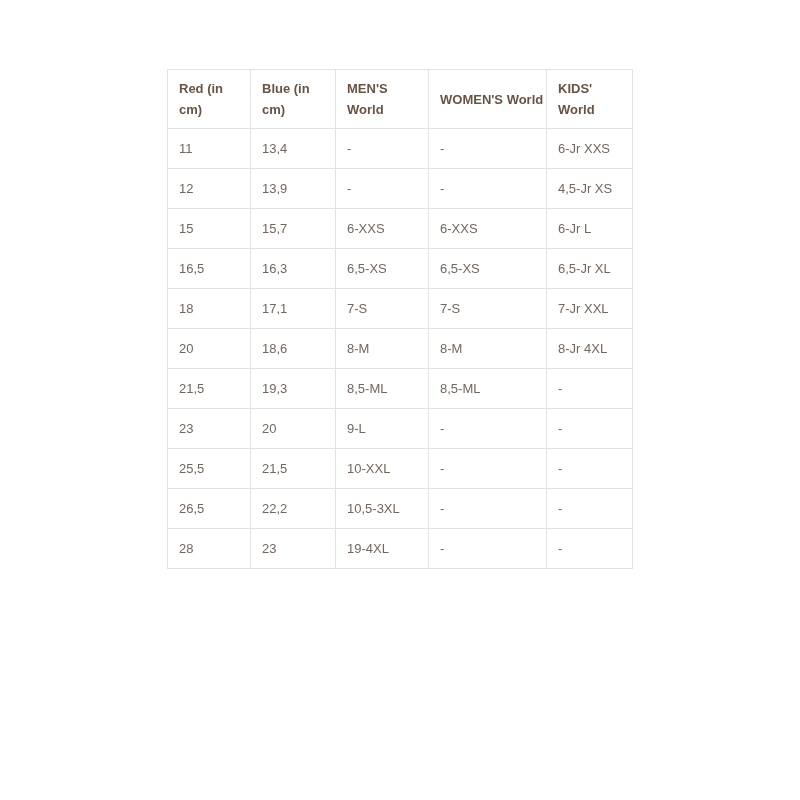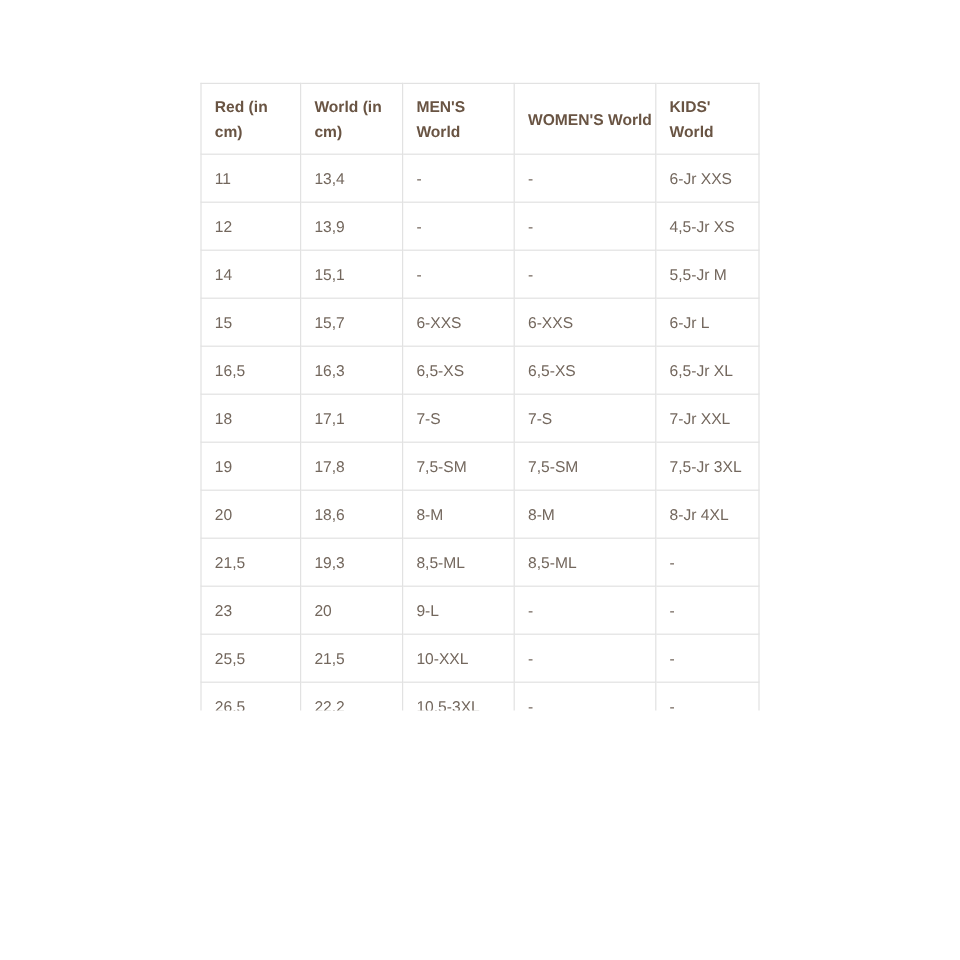--- a/index.html
+++ b/index.html
@@ -73,21 +73,21 @@
       <colgroup>
         <col class="c1">
           <col class="c2">
           <col class="c3">
           <col class="c4">
           <col class="c5">
       </colgroup>
       <thead>
         <tr>
             <th>Red (in cm)</th>
-            <th>World (in cm)</th>
+            <th>Blue (in cm)</th>
             <th>MEN'S World</th>
             <th>WOMEN'S World</th>
             <th>KIDS' World</th>
           </tr>
       </thead>
       <tbody>
           <tr>
             <td>11</td>
             <td>13,4</td>
             <td>-</td>
@@ -95,53 +95,39 @@
             <td>6-Jr XXS</td>
           </tr>
           <tr>
             <td>12</td>
             <td>13,9</td>
             <td>-</td>
             <td>-</td>
             <td>4,5-Jr XS</td>
           </tr>
           <tr>
-            <td>14</td>
-            <td>15,1</td>
-            <td>-</td>
-            <td>-</td>
-            <td>5,5-Jr M</td>
-          </tr>
-          <tr>
             <td>15</td>
             <td>15,7</td>
             <td>6-XXS</td>
             <td>6-XXS</td>
             <td>6-Jr L</td>
           </tr>
           <tr>
             <td>16,5</td>
             <td>16,3</td>
             <td>6,5-XS</td>
             <td>6,5-XS</td>
             <td>6,5-Jr XL</td>
           </tr>
           <tr>
             <td>18</td>
             <td>17,1</td>
             <td>7-S</td>
             <td>7-S</td>
             <td>7-Jr XXL</td>
-          </tr>
-          <tr>
-            <td>19</td>
-            <td>17,8</td>
-            <td>7,5-SM</td>
-            <td>7,5-SM</td>
-            <td>7,5-Jr 3XL</td>
           </tr>
           <tr>
             <td>20</td>
             <td>18,6</td>
             <td>8-M</td>
             <td>8-M</td>
             <td>8-Jr 4XL</td>
           </tr>
           <tr>
             <td>21,5</td>

